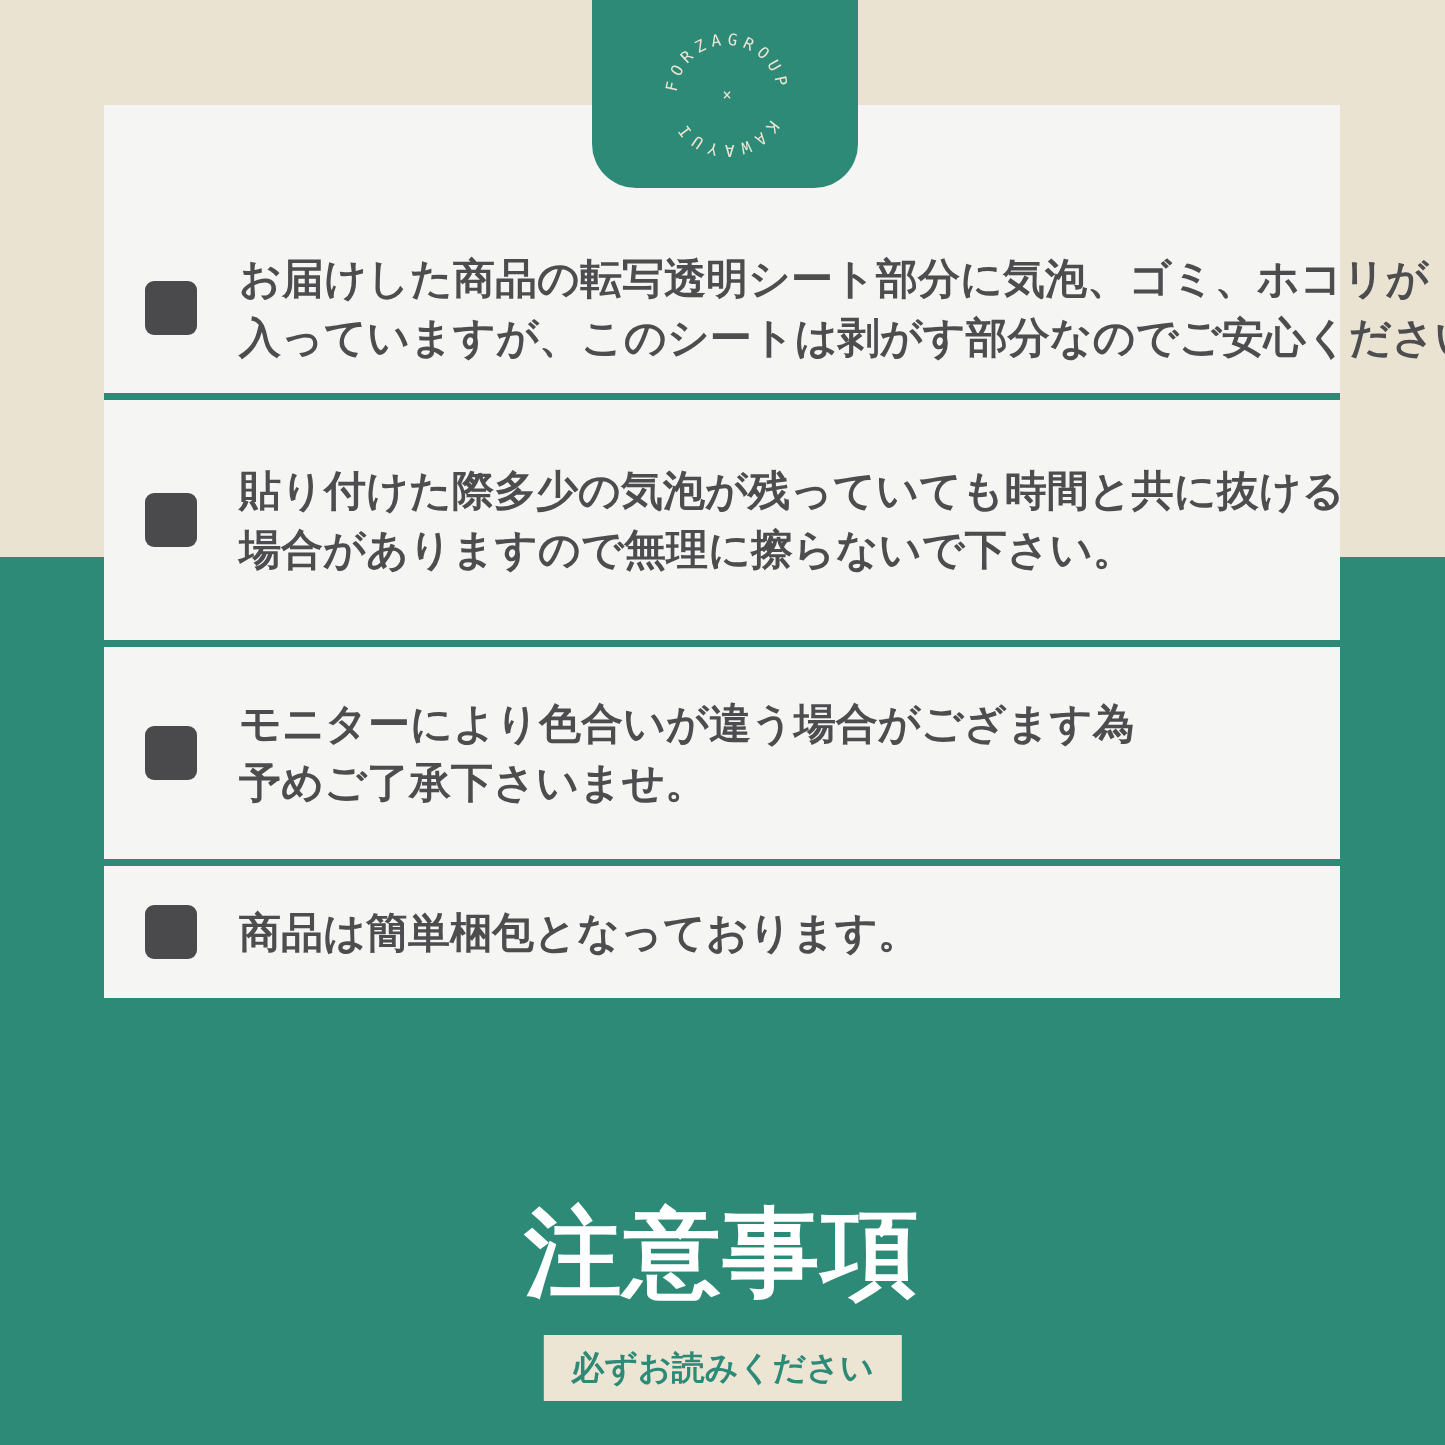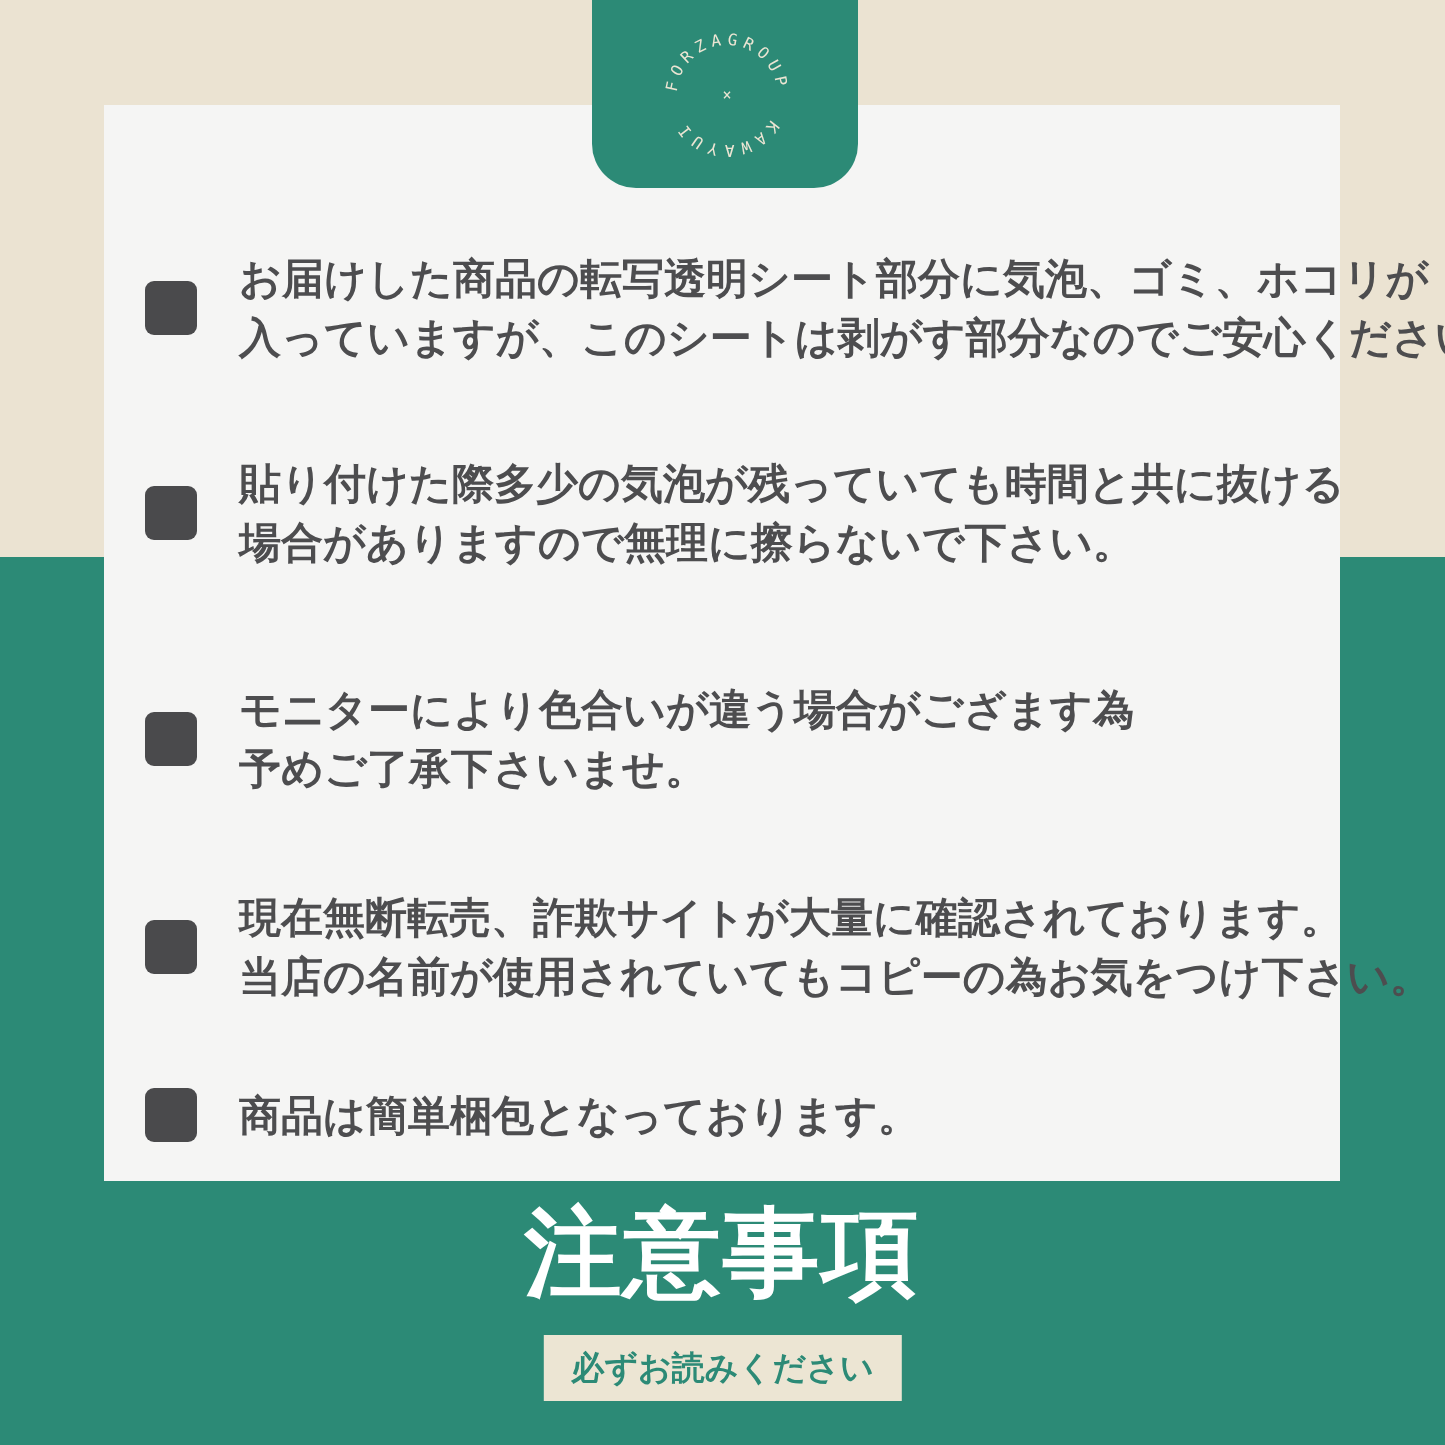--- a/index.html
+++ b/index.html
@@ -11,21 +11,21 @@
     font-family:"Liberation Sans","DejaVu Sans",sans-serif;
   }
   .bg-beige{
     position:absolute;left:0;top:0;
     width:1445px;height:557px;
     background:#ebe3d2;
   }
   
   .notice-stack{
     position:absolute;left:104px;top:105px;width:1236px;
-    display:flex;flex-direction:column;
+    display:flex;flex-direction:column;gap:7px;
     background:#2c8a76; 
   }
   .bar{
     background:#f5f5f4;
     display:flex;align-items:center;
     padding-left:41px;
     box-sizing:border-box;
   }
   .bar-1{height:288px;padding-top:117px;} 
   .bar-2{height:240px;}
@@ -106,27 +106,20 @@
     </section>
 
     <section class="bar bar-3">
       <span class="checkbox"></span>
       <div class="lines">
         <p>モニターにより色合いが違う場合がござます為</p>
         <p>予めご了承下さいませ。</p>
       </div>
     </section>
 
-    <section class="bar bar-4">
-      <span class="checkbox"></span>
-      <div class="lines">
-        <p>現在無断転売、詐欺サイトが大量に確認されております。</p>
-        <p>当店の名前が使用されていてもコピーの為お気をつけ下さい。</p>
-      </div>
-    </section>
 
     <section class="bar bar-5">
       <span class="checkbox"></span>
       <div class="lines">
         <p>商品は簡単梱包となっております。</p>
       </div>
     </section>
 
   </div>
 

